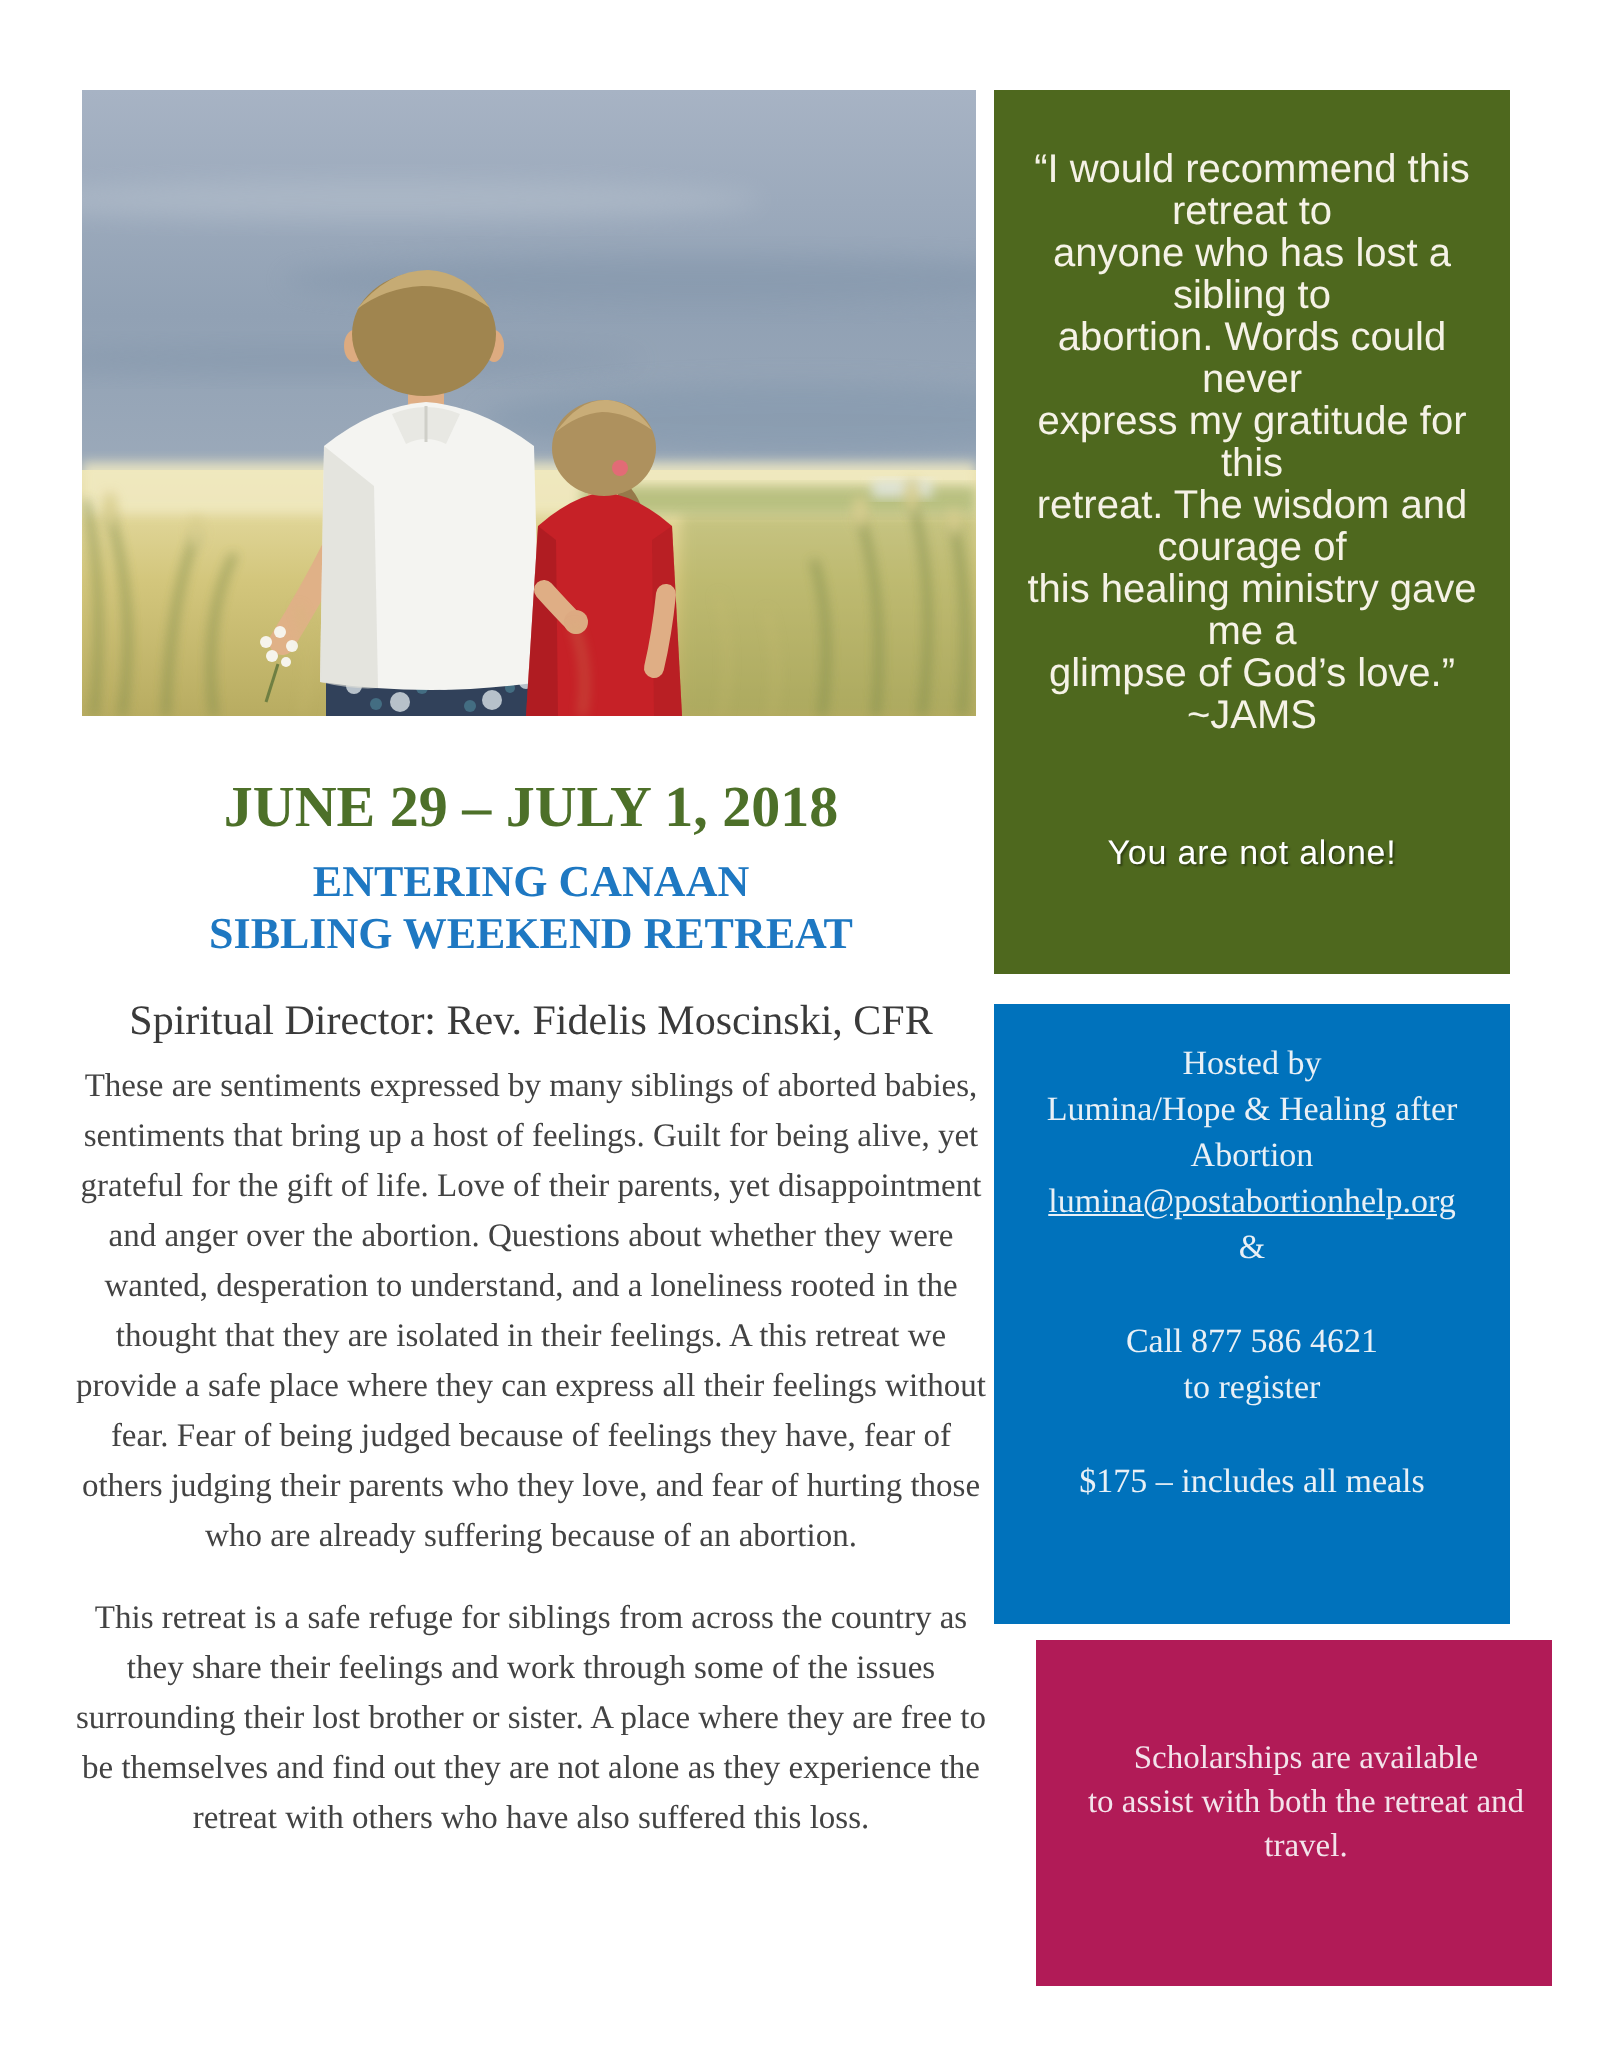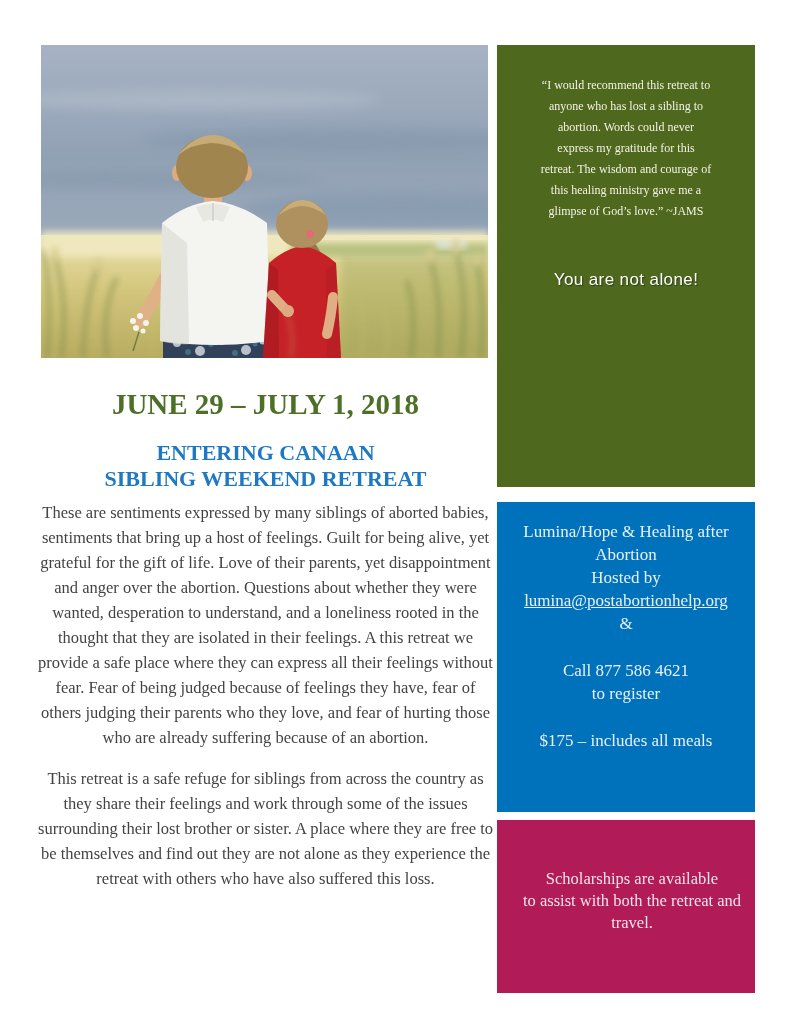--- a/index.html
+++ b/index.html
@@ -3,41 +3,41 @@
 <meta charset="utf-8">
 <style>
   html,body{margin:0;padding:0;background:#ffffff;}
   .page{position:relative;width:800px;height:1035px;background:#ffffff;overflow:hidden;
         font-family:"Liberation Serif",serif;}
   
   .photo{position:absolute;left:41px;top:45px;width:447px;height:313px;display:block;}
   
   .green-box{position:absolute;left:497px;top:45px;width:258px;height:442px;
              background:#4e681e;box-sizing:border-box;padding:30px 12px 0 12px;text-align:center;}
-  .g-quote{margin:0;color:#f5f2e6;font-size:12px;line-height:21px;white-space:pre-line;
-           font-family:Liberation Serif, serif;}
+  .g-quote{margin:0;color:#f5f2e6;font-size:20px;line-height:21px;white-space:pre-line;
+           font-family:Liberation Sans, sans-serif;}
   .g-headline{margin:52px 0 0 0;color:#ffffff;font-size:16.5px;line-height:25px;font-weight:bold;
               letter-spacing:0.4px;white-space:pre-line;font-family:"Liberation Sans",sans-serif;
               text-shadow:1px 1px 1px rgba(0,0,0,0.4);}
   .g-tagline{margin:48px 0 0 0;color:#ffffff;font-size:17px;font-weight:normal;letter-spacing:0.4px;
              font-family:"Liberation Sans",sans-serif;text-shadow:1px 1px 1px rgba(0,0,0,0.4);}
   .blue-box{position:absolute;left:497px;top:502px;width:258px;height:310px;
             background:#0072bc;box-sizing:border-box;padding:18px 10px 0 10px;text-align:center;
             color:#e9f0f6;font-size:17px;}
   .bb-line{margin:0;line-height:23px;white-space:pre-line;}
   .bb-gap{margin-top:24px;}
   .email-link{text-decoration:underline;cursor:pointer;text-align:center;}
-  .pink-box{position:absolute;left:497px;top:820px;width:258px;height:173px;
+  .pink-box{position:absolute;left:518px;top:820px;width:258px;height:173px;
             background:#b11b57;box-sizing:border-box;padding:48px 6px 0 18px;text-align:center;}
   .pk-text{margin:0;color:#f3e3eb;font-size:16.5px;line-height:22px;white-space:pre-line;}
   
   .main-col{position:absolute;left:38px;top:388px;width:455px;}
   .dates{margin:0;text-align:center;color:#4d7029;font-size:29px;line-height:32px;font-weight:bold;}
   .title{margin:0;text-align:center;color:#1e78c2;font-size:22px;line-height:26px;font-weight:bold;}
-  .title.first{margin-top:20px;}
+  .title.first{margin-top:8px;}
   .director{margin:18px 0 0 0;text-align:center;color:#3a3a3a;font-size:21px;line-height:24px;}
   .pull-quote{margin:16px 0 0 0;text-align:center;color:#474747;font-style:italic;
               font-size:17px;line-height:30px;white-space:pre-line;}
   .par{margin:8px 0 0 0;color:#434343;font-size:16.5px;line-height:25px;text-align:center;}
   .par + .par{margin-top:16px;}
 </style>
 </head>
 <body>
 
 <div class="page">
@@ -158,37 +158,38 @@
 anyone who has lost a sibling to
 abortion. Words could never
 express my gratitude for this
 retreat. The wisdom and courage of
 this healing ministry gave me a
 glimpse of God’s love.” ~JAMS</p>
     <p class="g-tagline">You are not alone!</p>
   </div>
 
   <div class="blue-box">
+    <p class="bb-line">Hosted by</p>
     <p class="bb-line">Lumina/Hope &amp; Healing after
 Abortion</p>
-    <p class="bb-line">Hosted by</p>
     <p class="bb-line email-link">lumina@postabortionhelp.org</p>
     <p class="bb-line">&amp;</p>
     <p class="bb-line bb-gap">Call 877 586 4621</p>
     <p class="bb-line">to register</p>
     <p class="bb-line bb-gap">$175 – includes all meals</p>
   </div>
 
   <div class="pink-box">
     <p class="pk-text">Scholarships are available
 to assist with both the retreat and
 travel.</p>
   </div>
 
   <div class="main-col">
     <h1 class="dates">JUNE 29 – JULY 1, 2018</h1>
     <h2 class="title first">ENTERING CANAAN</h2>
     <h2 class="title">SIBLING WEEKEND RETREAT</h2>
+    <p class="director">Spiritual Director: Rev. Fidelis Moscinski, CFR</p>
     <p class="par">These are sentiments expressed by many siblings of aborted babies, sentiments that bring up a host of feelings. Guilt for being alive, yet grateful for the gift of life.  Love of their parents, yet disappointment and anger over the abortion. Questions about whether they were wanted, desperation to understand, and a loneliness rooted in the thought that they are isolated in their feelings.  A this retreat we provide a safe place where they can express all their feelings without fear. Fear of being judged because of feelings they have, fear of others judging their parents who they love, and fear of hurting those who are already suffering because of an abortion.</p>
     <p class="par">This retreat is a safe refuge for siblings from across the country as they share their feelings and work through some of the issues surrounding their lost brother or sister. A place where they are free to be themselves and find out they are not alone as they experience the retreat with others who have also suffered this loss.</p>
   </div>
 
 </div>
 
 </body></html>

